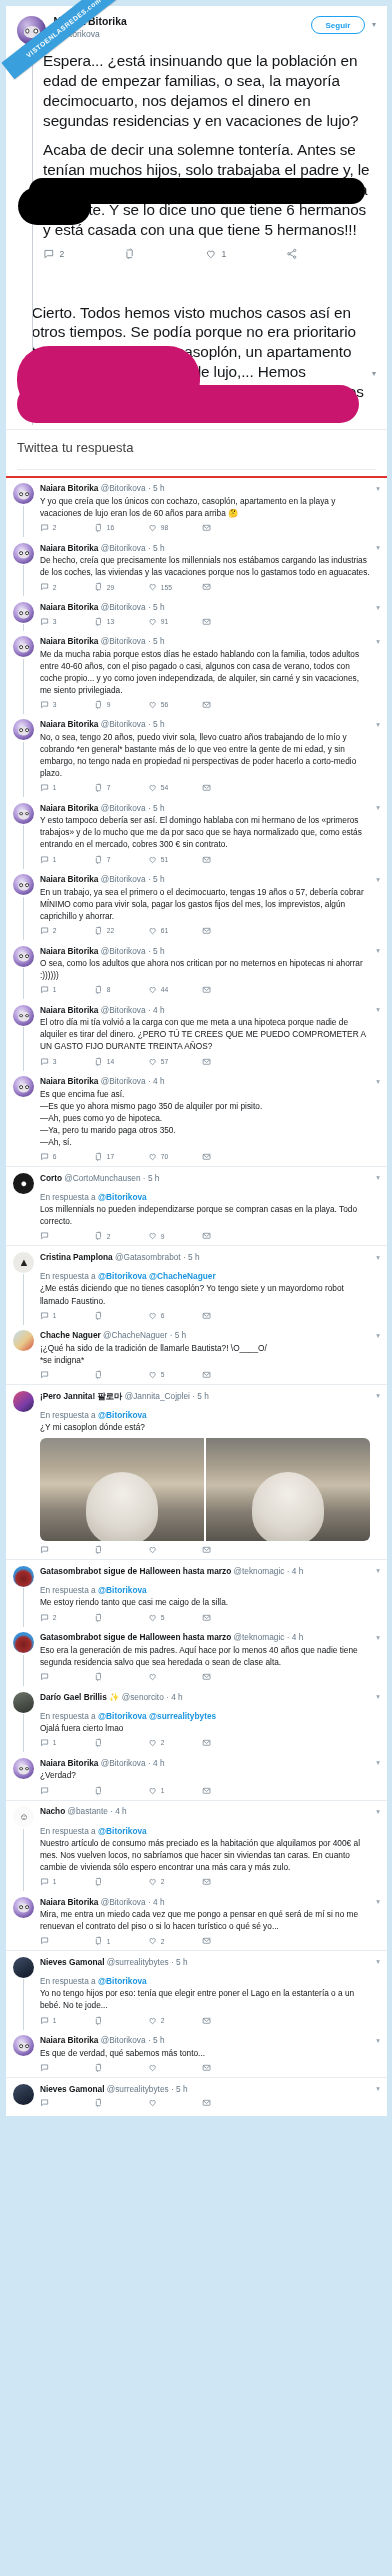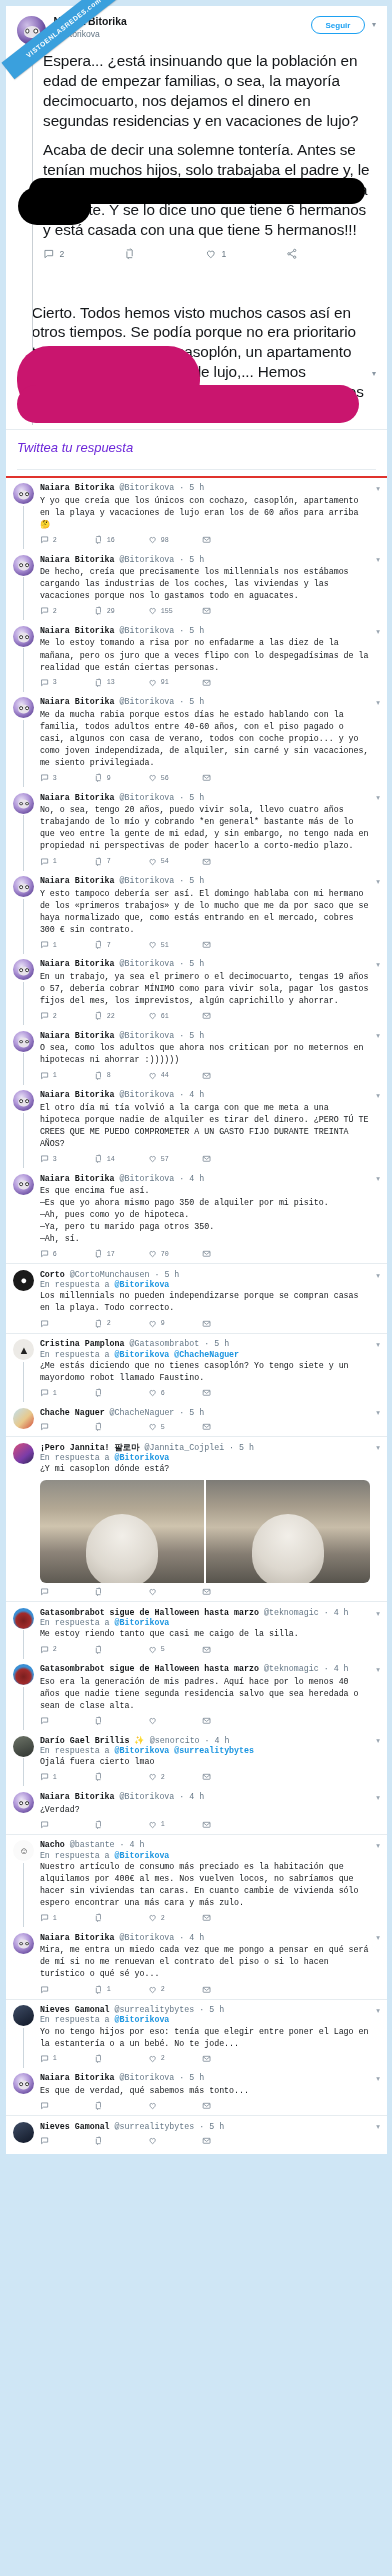--- a/index.html
+++ b/index.html
@@ -109,42 +109,42 @@
   .redact-black {
     position:absolute; background:#000; z-index: 20;
   }
   .redact-pink {
     position:absolute; background:#c9156e; z-index: 20;
   }
 
   .divider { height:0.6px; background:#e6ecf0; margin: 3.7px 0 0 0; }
   .reply-box {
     padding: 9.8px 11px 8.6px 11px;
-    font-size: 13px; color: #6d28d9; font-style: italic;
+    font-size: 13px; color: #404040;
   }
   .reply-underline { height:0.6px; background:#e6ecf0; margin: 6.1px 11px 0 11px;}
   .red-rule { height:1.8px; background:#e0322c; }
 
   
   .tweet {
     display:flex; padding: 5.5px 7.3px 2.4px 7.3px; position: relative;
     background:#fff;
   }
   .tweet.sep { border-top: 0.6px solid #e6ecf0; }
   .t-av {
     width: 21px; height: 21px; border-radius: 50%; flex: 0 0 21px; margin-right: 5.5px;
     position: relative; overflow: hidden;
   }
   .t-av .face { width:11.6px;height:9.2px;top:55%; }
   .t-av .glasses { width:9.8px;height:3.7px; }
   .t-av .glasses i { width:3.7px;height:3.7px;border-width:0.7px; }
-  .t-col { flex: 1; min-width: 0; padding-right: 9.8px; font-family: Liberation Mono, monospace; }
+  .t-col { flex: 1; min-width: 0; padding-right: 9.8px; }
   .t-head { font-size: 8.3px; line-height: 1.25; color:#657786; }
   .t-head b { color:#14171a; font-weight:bold; }
-  .t-reply-to { font-size: 8.3px; color:#657786; margin-top:0; }
+  .t-reply-to { font-size: 8.3px; color:#657786; margin-top:9px; }
   .t-reply-to b { color:#1b95e0; font-weight:bold; }
   .t-text {
     font-size: 8.3px; line-height: 1.45; color:#14171a; margin-top: 1.2px;
     white-space: pre-line; word-wrap: break-word;
   }
   .t-actions { display:flex; align-items:center; margin: 4.3px 0 2.4px 0; }
   .t-act { display:flex; align-items:center; color:#687684; font-size:6.7px; width:54px; cursor:pointer;}
   .t-act svg { margin-right:3.7px; }
   .t-caret { position:absolute; right:7.3px; top:6.1px; color:#9aa6b1; font-size:7.3px; cursor:pointer;}
 
@@ -330,21 +330,20 @@
           <div class="t-line"></div>
           <div class="t-av avatar a2">
             <div class="face"></div>
             <div class="glasses">
               <i class="l"></i>
               <i class="r"></i>
             </div>
           </div>
           <div class="t-col">
             <div class="t-head"><b>Naiara Bitorika</b> <span>@Bitorikova </span><span>· 5 h</span></div>
-            <div class="t-text">Me lo estoy tomando a risa por no enfadarme a las diez de la mañana, pero os juro que a veces flipo con lo despegadísimas de la realidad que están ciertas personas.</div>
             <div class="t-actions">
               <div class="t-act">
                 <svg width="9.2" height="9.2" viewBox="0 0 24 24" fill="none" stroke="#687684" stroke-width="1.8">
                   <path d="M4 5h16v11H9l-5 4z"></path>
                 </svg>
                 <span>3</span>
               </div>
               <div class="t-act">
                 <svg width="9.2" height="9.2" viewBox="0 0 24 24" fill="none" stroke="#687684" stroke-width="1.8">
                   <path d="M6 4h10l-3-3M17 20H7l3 3M17 4v13M6 20V7"></path>
@@ -725,20 +724,22 @@
                 </svg>
               </div>
             </div>
           </div>
           <div class="t-caret">▾</div>
         </div>
         <div class="tweet">
           <div class="t-av avatar-mono" style="background:linear-gradient(135deg,#bfe0f2,#e8c98c 55%,#d24a3a);"></div>
           <div class="t-col">
             <div class="t-head"><b>Chache Naguer</b> <span>@ChacheNaguer </span><span>· 5 h</span></div>
+            <div class="t-text">¡¿Qué ha sido de la tradición de llamarle Bautista?!  \O____O/
+*se indigna*</div>
             <div class="t-actions">
               <div class="t-act">
                 <svg width="9.2" height="9.2" viewBox="0 0 24 24" fill="none" stroke="#687684" stroke-width="1.8">
                   <path d="M4 5h16v11H9l-5 4z"></path>
                 </svg>
                 <span></span>
               </div>
               <div class="t-act">
                 <svg width="9.2" height="9.2" viewBox="0 0 24 24" fill="none" stroke="#687684" stroke-width="1.8">
                   <path d="M6 4h10l-3-3M17 20H7l3 3M17 4v13M6 20V7"></path>

